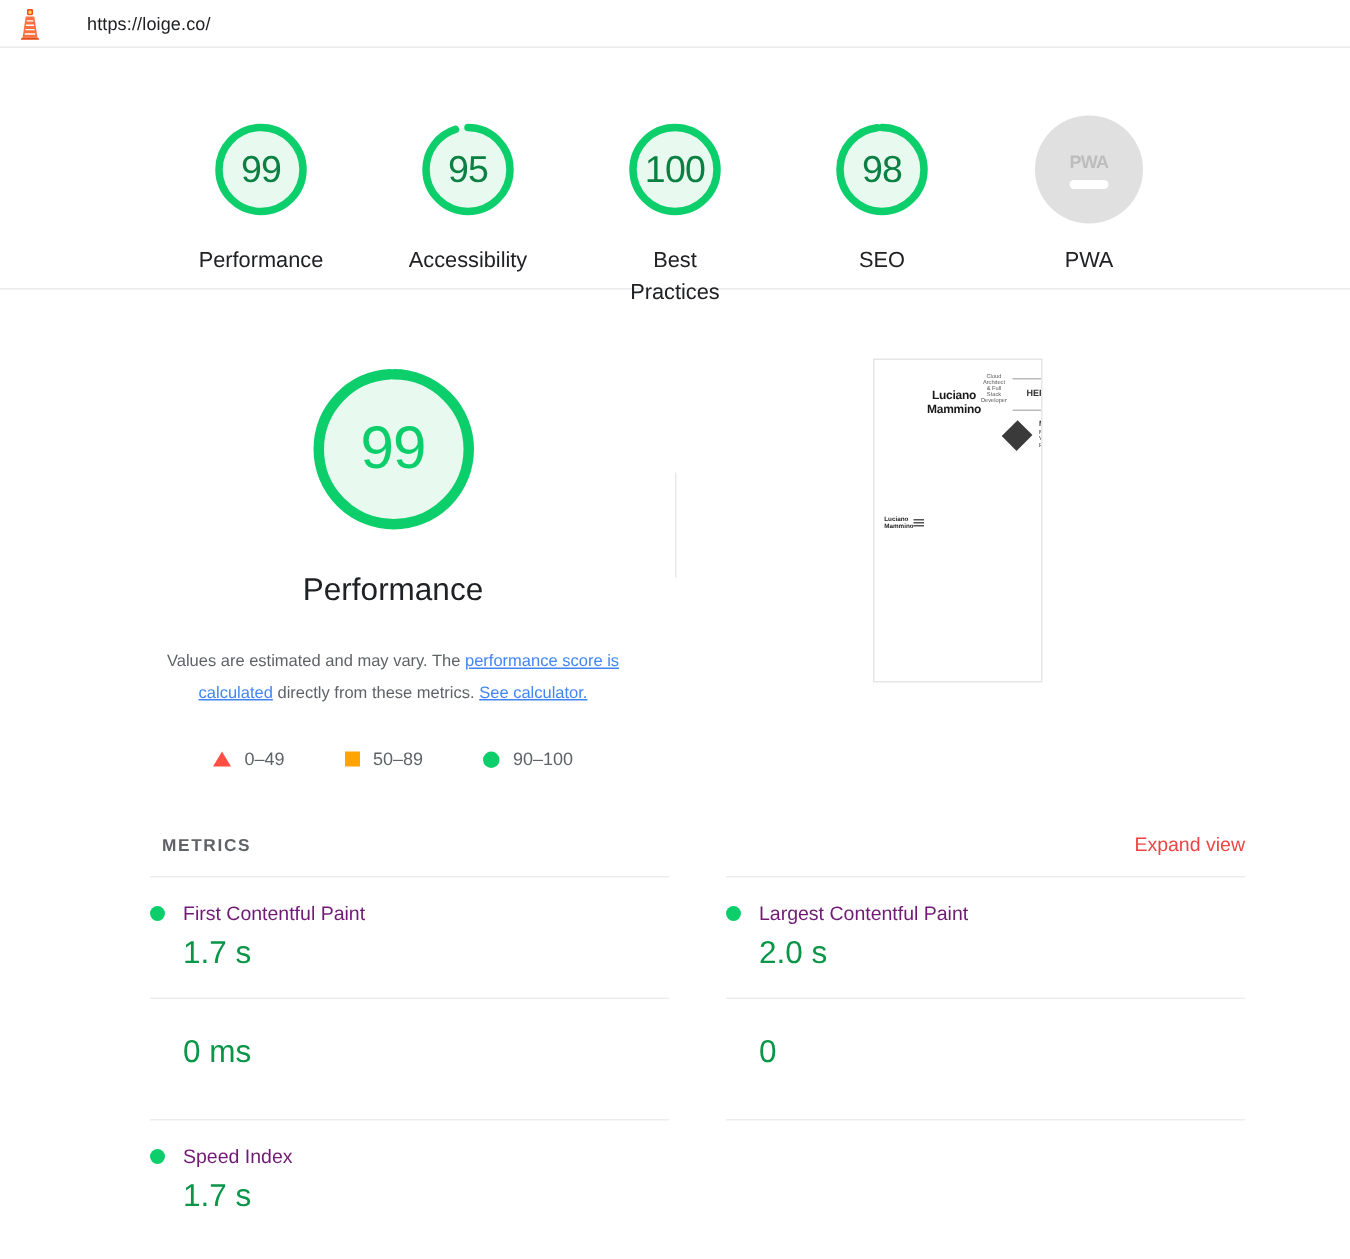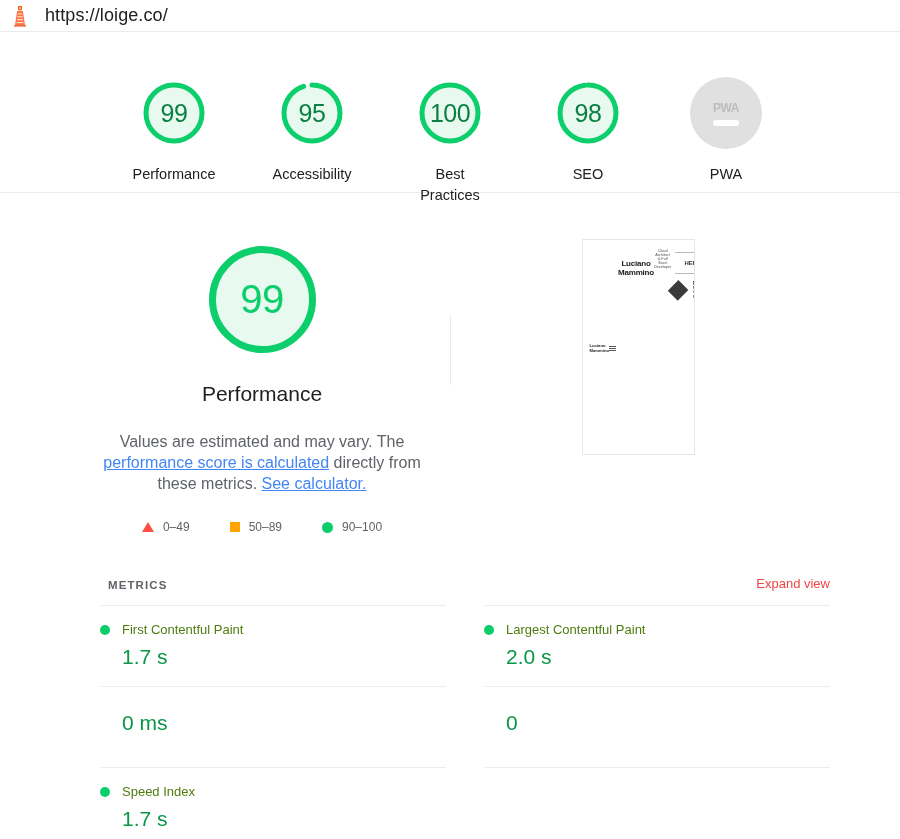--- a/index.html
+++ b/index.html
@@ -15,22 +15,22 @@
   
   .urlbar {
     height: 32px;
     display: flex;
     align-items: center;
     padding-left: 10px;
     border-bottom: 1px solid #ebebeb;
   }
   .lh-icon { width: 20px; height: 22px; flex: 0 0 auto; }
   .url-text {
-    margin-left: 15px;
-    font-size: 18px;
+    margin-left: 28px;
+    font-size: 12px;
     color: #202124;
     letter-spacing: .1px;
   }
 
   
   .scores {
     display: flex;
     justify-content: center;
     align-items: flex-start;
     gap: 36px;
@@ -113,21 +113,21 @@
   }
   .perf-title {
     margin-top: 20px;
     font-size: 21px;
     color: #202124;
   }
   .disclaimer {
     margin-top: 25px;
     width: 340px;
     text-align: center;
-    font-size: 16px;
+    font-size: 11px;
     line-height: 21px;
     color: #5f6368;
   }
   .disclaimer a { color: #4285f4; text-decoration: underline; }
 
   .legend {
     margin-top: 26px;
     display: flex;
     align-items: center;
     gap: 40px;
@@ -284,21 +284,21 @@
     grid-template-columns: 1fr 1fr;
     column-gap: 38px;
   }
   .metric {
     border-top: 1px solid #ededed;
     padding: 16px 0 14px 0;
     min-height: 81px;
   }
   .metric-head { display: flex; align-items: center; gap: 12px; }
   .metric-dot { width: 10px; height: 10px; border-radius: 50%; background: #0cce6b; flex: 0 0 auto; }
-  .metric-name { font-size: 13px; color: #4d7c0f; }
+  .metric-name { font-size: 13px; color: #701a75; }
   .metric-value {
     margin-top: 8px;
     margin-left: 22px;
     font-size: 21px;
     color: #0a9648;
   }
 </style>
 </head>
 <body>
 

